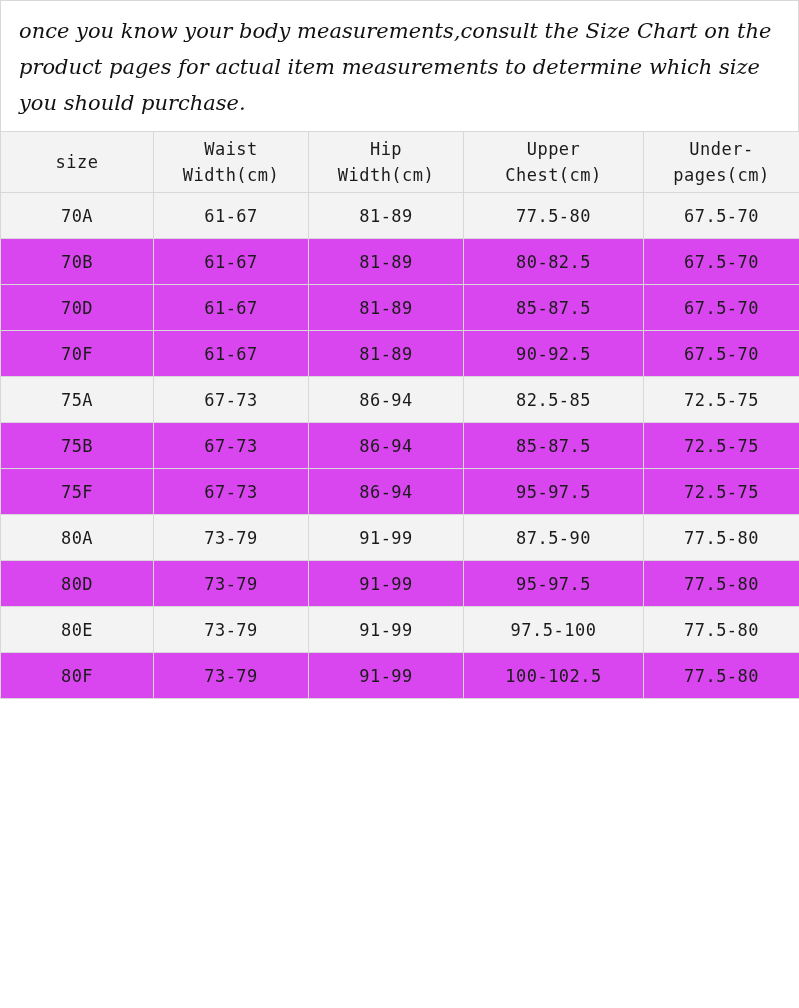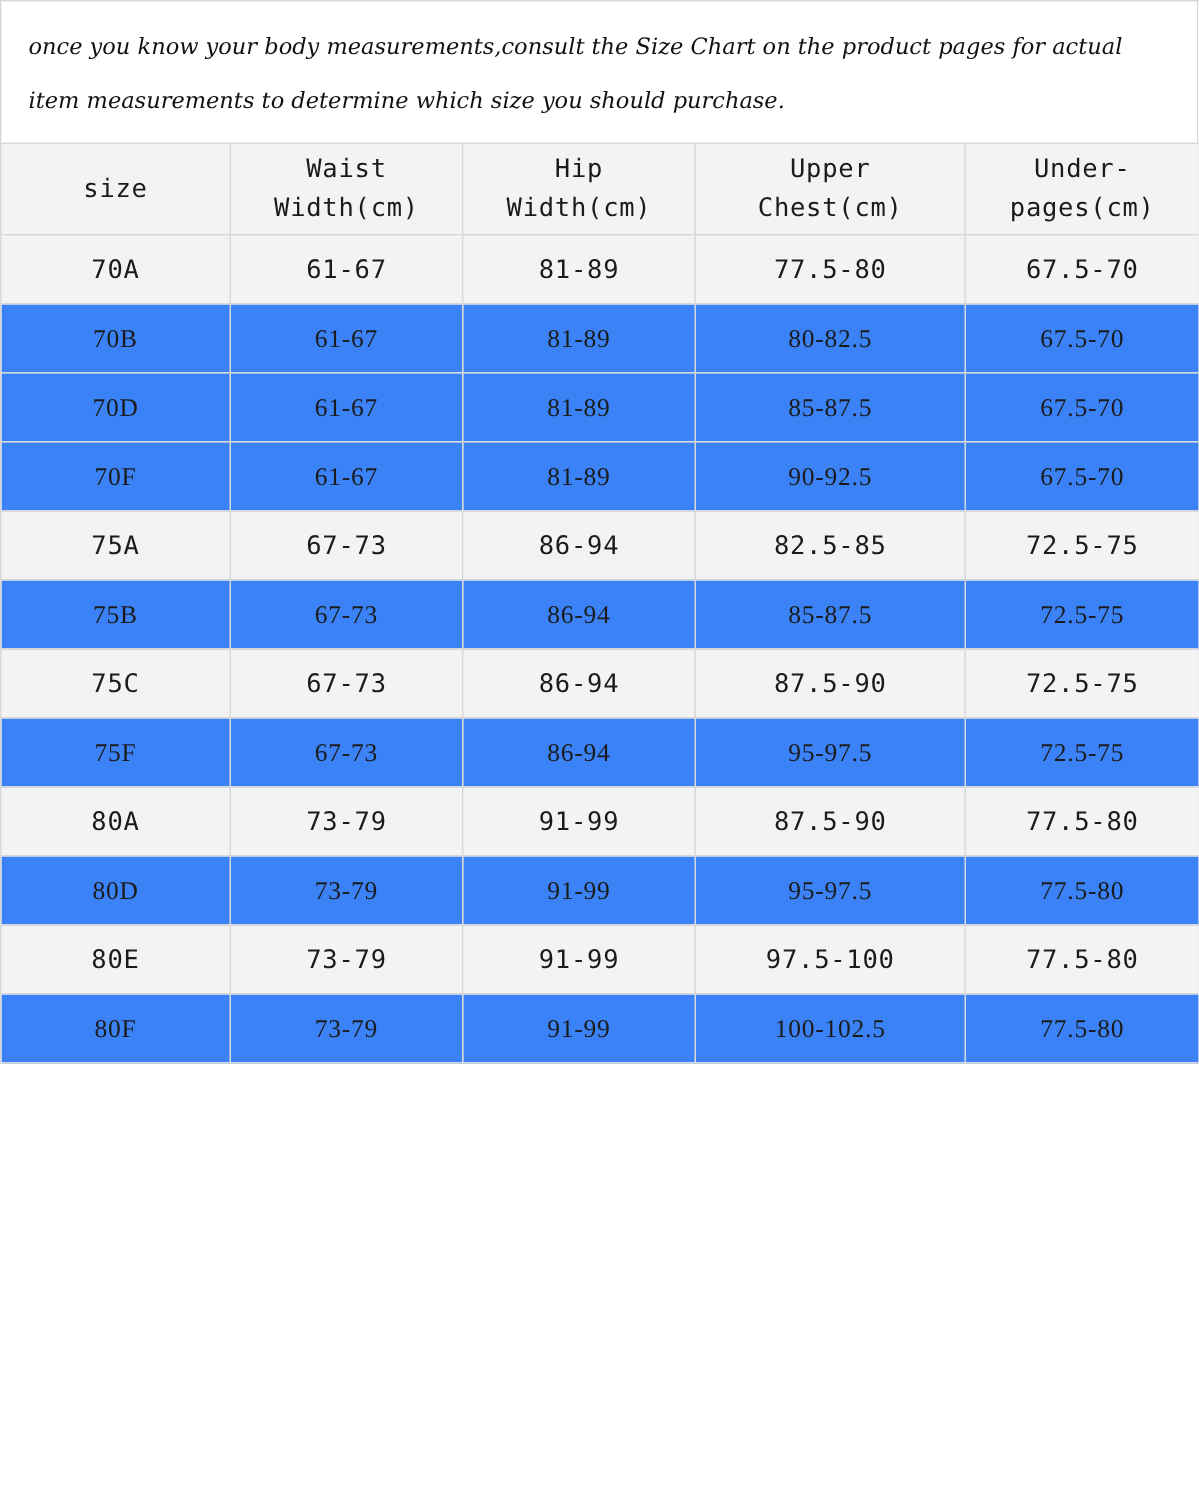--- a/index.html
+++ b/index.html
@@ -14,21 +14,21 @@
     color: #111111;
     overflow: hidden;
   }
   .page {
     width: 799px;
     position: relative;
   }
   .intro {
     font-family: "DejaVu Serif", serif;
     font-style: italic;
-    font-size: 15px;
+    font-size: 21px;
     line-height: 36px;
     color: #111111;
     padding: 12px 14px 10px 18px;
     border: 1px solid #d8d8d8;
     border-bottom: none;
     box-sizing: border-box;
     width: 799px;
   }
   table.size-chart {
     border-collapse: collapse;
@@ -56,22 +56,21 @@
     height: 60px;
     line-height: 26px;
     font-weight: normal;
     background: #f3f3f3;
   }
   table.size-chart tbody td {
     height: 45px;
     background: #f3f3f3;
   }
   table.size-chart tbody tr.alt td {
-    background: #3b82f6;
-    font-family: Liberation Serif, serif;
+    background: #d946ef;
   }
   .hdr-line { display: block; }
 </style>
 </head>
 <body>
 
 <div class="page">
 
   <div class="intro">once you know your body measurements,consult the Size Chart on the product pages for actual item measurements to determine which size you should purchase.</div>
 
@@ -143,27 +142,20 @@
         <td>82.5-85</td>
         <td>72.5-75</td>
       </tr>
       <tr class="alt">
         <td>75B</td>
         <td>67-73</td>
         <td>86-94</td>
         <td>85-87.5</td>
         <td>72.5-75</td>
       </tr>
-      <tr>
-        <td>75C</td>
-        <td>67-73</td>
-        <td>86-94</td>
-        <td>87.5-90</td>
-        <td>72.5-75</td>
-      </tr>
       <tr class="alt">
         <td>75F</td>
         <td>67-73</td>
         <td>86-94</td>
         <td>95-97.5</td>
         <td>72.5-75</td>
       </tr>
       <tr>
         <td>80A</td>
         <td>73-79</td>

